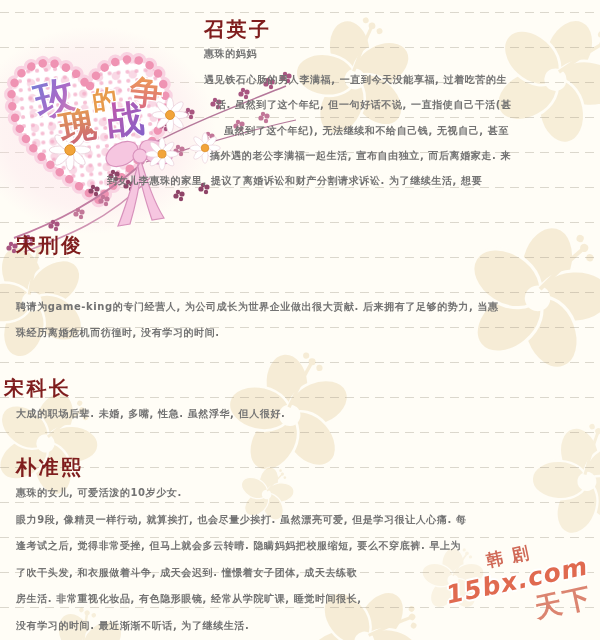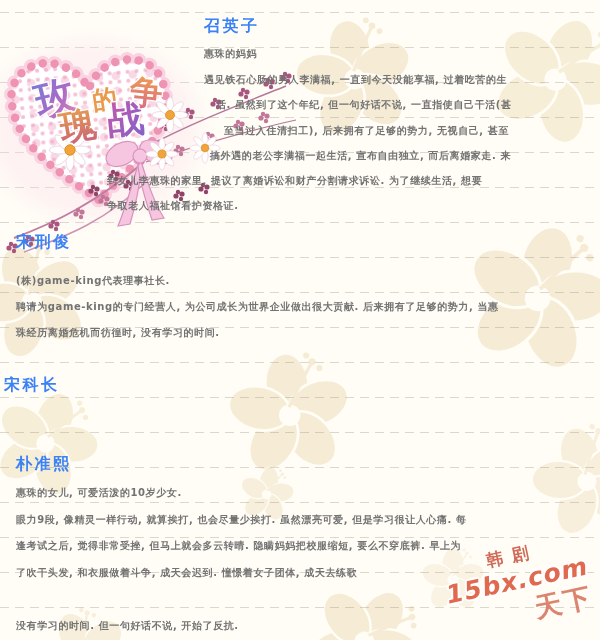--- a/index.html
+++ b/index.html
@@ -10,21 +10,21 @@
   .paper-lines{position:absolute;left:0;top:-22px;width:600px;height:700px;pointer-events:none;
     background-image:repeating-linear-gradient(to bottom,transparent 0,transparent 34px,rgba(150,142,125,.34) 34px,rgba(150,142,125,.34) 35px);
     -webkit-mask-image:repeating-linear-gradient(to right,#000 0 9px,transparent 9px 15px);
     mask-image:repeating-linear-gradient(to right,#000 0 9px,transparent 9px 15px);}
 
   .bg-flowers{position:absolute;left:0;top:0;width:600px;height:640px;pointer-events:none;}
 
   .heart-wrap{position:absolute;left:-6px;top:26px;width:310px;height:232px;}
 
   
-  .hd{position:absolute;white-space:nowrap;font-weight:bold;font-size:16px;letter-spacing:2.5px;color:#3b82f6;}
+  .hd{position:absolute;white-space:nowrap;font-weight:bold;font-size:20px;letter-spacing:2.5px;color:#7f1d1d;}
   .ln{position:absolute;white-space:nowrap;font-size:10px;letter-spacing:0.6px;color:#737373;font-weight:bold;}
   #s0-h{left:204px;top:16px}
   #s0-l0{left:204px;top:47px}
   #s0-l1{left:204px;top:73px}
   #s0-l2{left:216px;top:98px}
   #s0-l3{left:224px;top:124px}
   #s0-l4{left:210px;top:149px}
   #s0-l5{left:107px;top:174px}
   #s0-l6{left:107px;top:199px}
   #s1-h{left:16px;top:232px}
@@ -211,38 +211,38 @@
         <text x="113" y="106" font-size="37" fill="url(#g3)" transform="rotate(-6 131 92)">战</text>
         <text x="136" y="78" font-size="33" fill="url(#g4)" transform="rotate(6 152 64)">争</text>
       </g>
     </svg>
   </div>
 
   <div class="hd" id="s0-h">召英子</div>
   <div class="ln" id="s0-l0">惠珠的妈妈</div>
   <div class="ln" id="s0-l1">遇见铁石心肠的男人李满福, 一直到今天没能享福, 过着吃苦的生</div>
   <div class="ln" id="s0-l2">活. 虽然到了这个年纪, 但一句好话不说, 一直指使自己干活(甚</div>
-  <div class="ln" id="s0-l3">至当过入住清扫工), 后来拥有了足够的势力, 无视自己, 甚至</div>
+  <div class="ln" id="s0-l3">虽然到了这个年纪), 无法继续和不给自己钱, 无视自己, 甚至</div>
   <div class="ln" id="s0-l4">搞外遇的老公李满福一起生活, 宣布自由独立, 而后离婚家走. 来</div>
   <div class="ln" id="s0-l5">到女儿李惠珠的家里, 提议了离婚诉讼和财产分割请求诉讼. 为了继续生活, 想要</div>
-  <div class="ln" id="s0-l6">争取老人福祉馆看护资格证.</div>
 
   <div class="hd" id="s1-h">宋刑俊</div>
-  <div class="ln" id="s1-l0">(株)game-king代表理事社长.</div>
   <div class="ln" id="s1-l1">聘请为game-king的专门经营人, 为公司成长为世界企业做出很大贡献. 后来拥有了足够的势力, 当惠</div>
   <div class="ln" id="s1-l2">珠经历离婚危机而彷徨时, 没有学习的时间.</div>
 
   <div class="hd" id="s2-h">宋科长</div>
+  <div class="ln" id="s2-l0">大成的职场后辈. 未婚, 多嘴, 性急. 虽然浮华, 但人很好.</div>
 
   <div class="hd" id="s3-h">朴准熙</div>
   <div class="ln" id="s3-l0">惠珠的女儿, 可爱活泼的10岁少女.</div>
   <div class="ln" id="s3-l1">眼力9段, 像精灵一样行动, 就算挨打, 也会尽量少挨打. 虽然漂亮可爱, 但是学习很让人心痛. 每</div>
   <div class="ln" id="s3-l3">了吹干头发, 和衣服做着斗争, 成天会迟到. 憧憬着女子团体, 成天去练歌</div>
   <div class="ln" id="s3-l2">逢考试之后, 觉得非常受挫, 但马上就会多云转晴. 隐瞒妈妈把校服缩短, 要么不穿底裤. 早上为</div>
-  <div class="ln" id="s3-l5">没有学习的时间. 但一句好话不说, 开始了反抗.</div>
+  <div class="ln" id="s3-l4">房生活. 非常重视化妆品, 有色隐形眼镜, 经常从学院旷课, 睡觉时间很长,</div>
+  <div class="ln" id="s3-l5">没有学习的时间. 最近渐渐不听话, 为了继续生活.</div>
 
   <div class="watermark">
     <div class="wm-top">韩剧</div>
     <div class="wm-site">15bx.com</div>
     <div class="wm-bottom">天下</div>
   </div>
 
 </div>
 
 </body></html>

